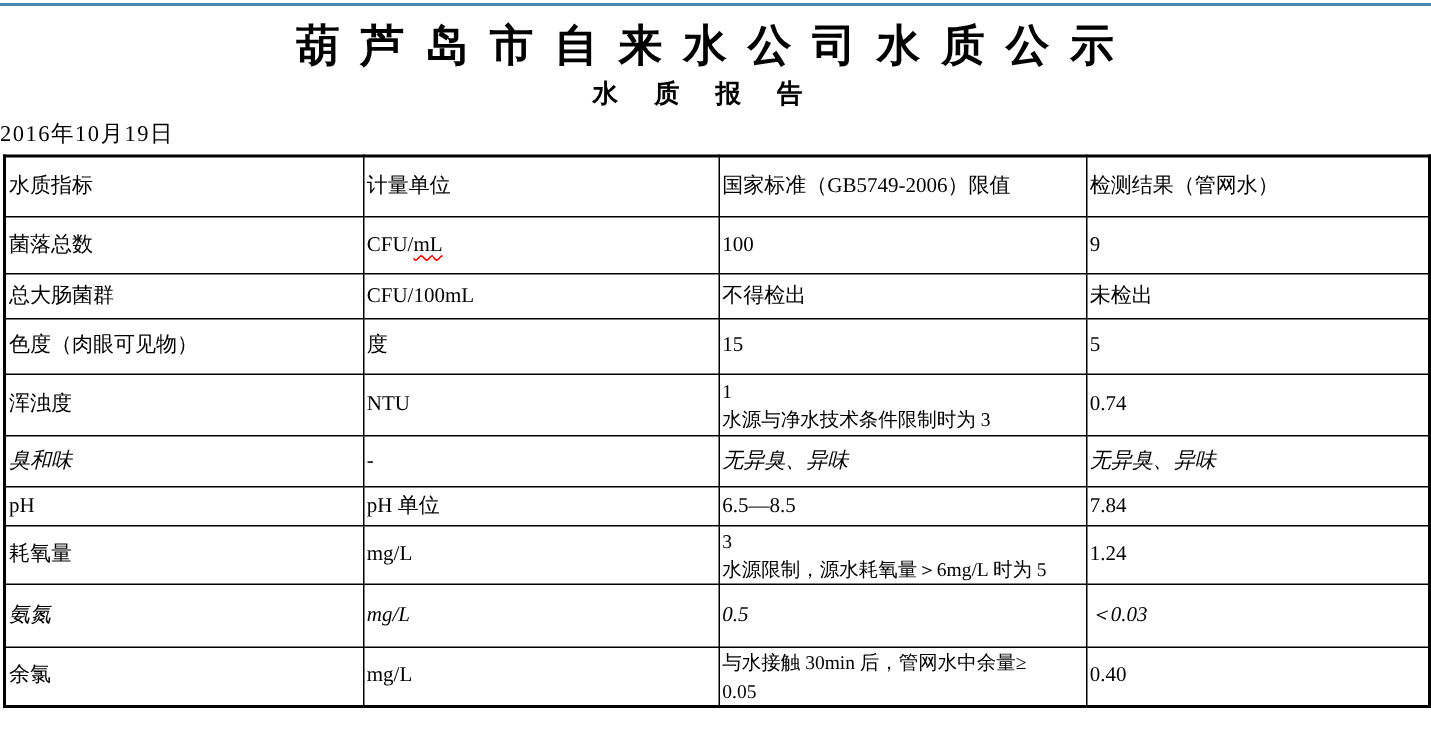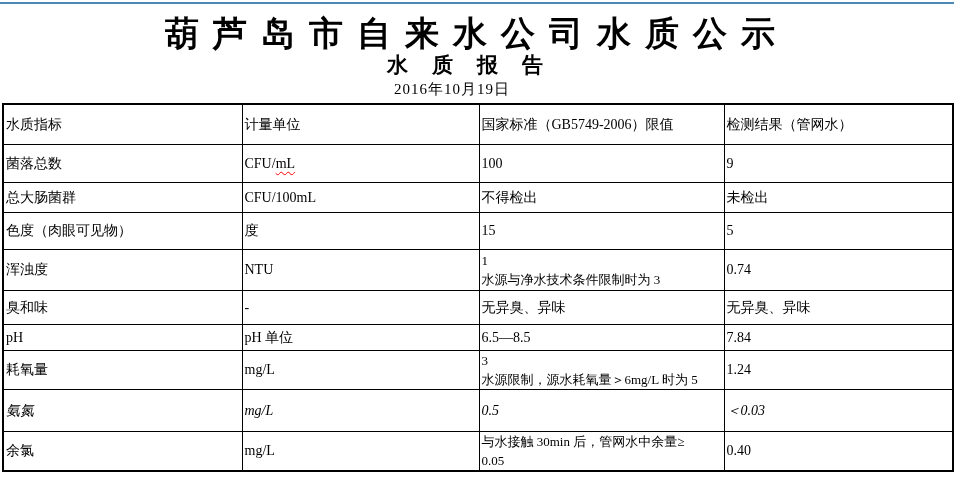--- a/index.html
+++ b/index.html
@@ -17,42 +17,42 @@
     top: 2px; left: 0;
     width: 954px; height: 2px;
     background: #4a88b5;
   }
 
   .page-title {
     position: absolute;
     top: 11px; left: 0;
     width: 954px;
     text-align: center;
-    font-size: 34px;
+    font-size: 29px;
     font-weight: bold;
     letter-spacing: 14px;
     white-space: nowrap;
   }
 
   .page-subtitle {
     position: absolute;
     top: 51px; left: 0;
     width: 954px;
     text-align: center;
-    font-size: 21px;
+    font-size: 17px;
     font-weight: bold;
     letter-spacing: 24px;
     white-space: nowrap;
   }
 
   .report-date {
     position: absolute;
     top: 80px; left: 0;
     width: 954px;
-    text-align: center;
+    text-align: left;
     padding-right: 50px;
     font-size: 15px;
     letter-spacing: 1px;
   }
 
   table.wq {
     position: absolute;
     top: 103px; left: 2px;
     width: 950px;
     border-collapse: collapse;
@@ -72,21 +72,21 @@
   col.c1 { width: 239px; }
   col.c2 { width: 237px; }
   col.c3 { width: 245px; }
   col.c4 { width: 229px; }
 
   tr:nth-child(1)  { height: 40px; }
   tr:nth-child(2)  { height: 38px; margin-top: 24px; }
   tr:nth-child(3)  { height: 30px; }
   tr:nth-child(4)  { height: 37px; }
   tr:nth-child(5)  { height: 41px; }
-  tr:nth-child(6)  { height: 34px; }
+  tr:nth-child(6)  { height: 34px; font-style: italic; }
   tr:nth-child(7)  { height: 26px; }
   tr:nth-child(8)  { height: 35px; }
   tr:nth-child(9)  { height: 42px; font-style: italic; }
   tr:nth-child(10) { height: 25px; }
   tr:nth-child(11) { height: 32px; }
 
   .two-line div { font-size: 13px; line-height: 19px; }
 
   .wavy {
     text-decoration: underline;

